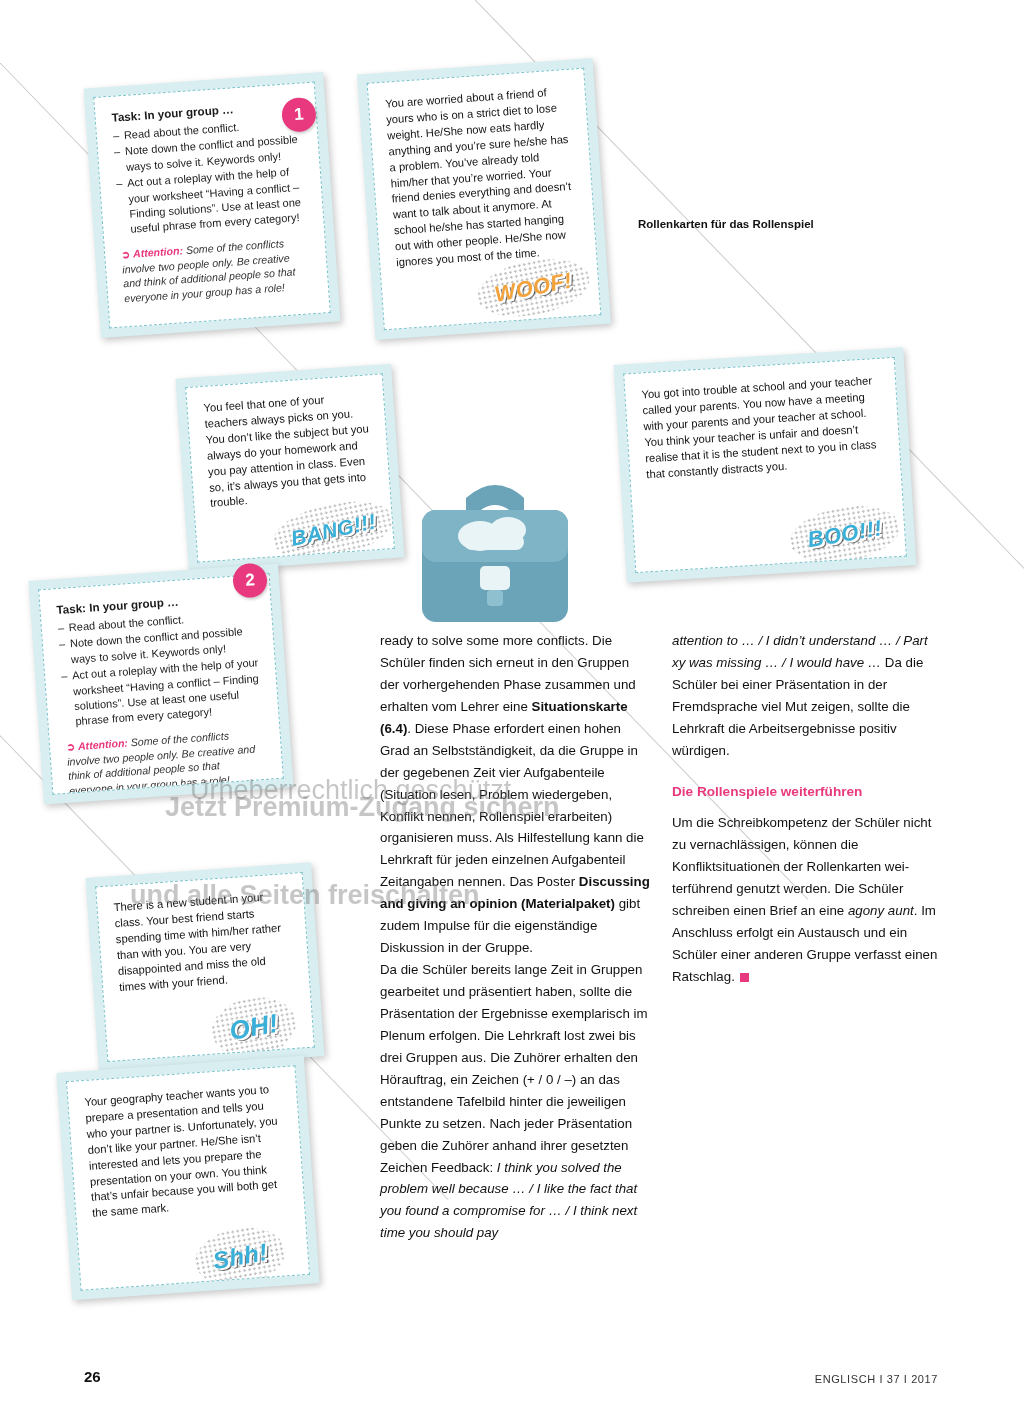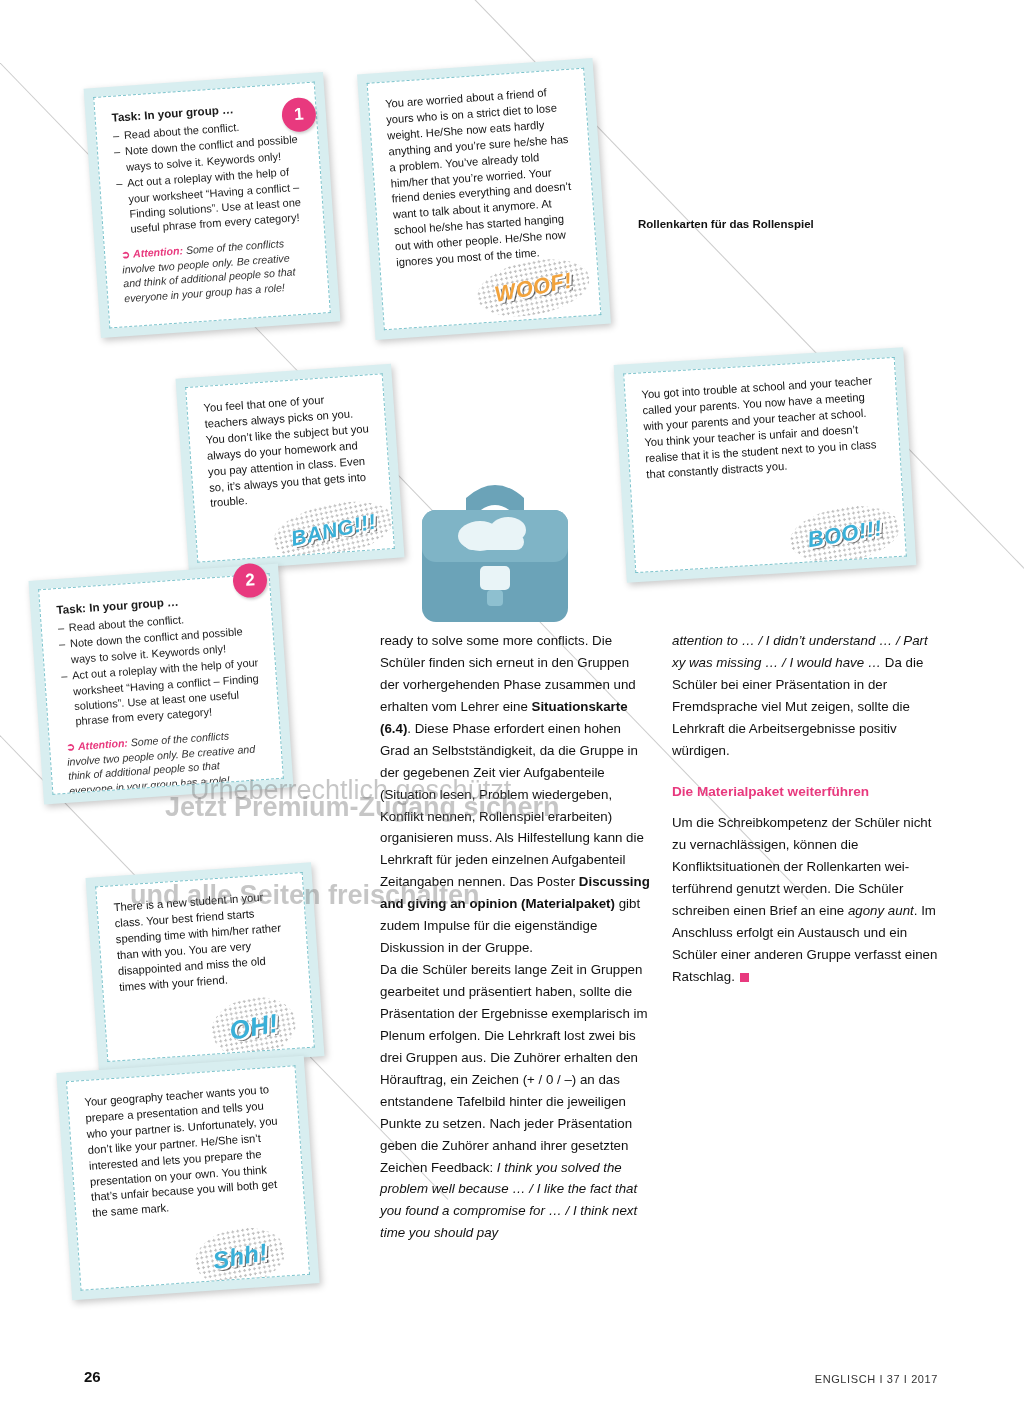--- a/index.html
+++ b/index.html
@@ -317,21 +317,21 @@
     <p>
       <span>Da die Schüler bereits lange Zeit in Grup­pen gearbeitet und präsentiert haben, soll­te die Präsentation der Ergebnisse exem­plarisch im Plenum erfolgen. Die Lehrkraft lost zwei bis drei Gruppen aus. Die Zuhörer erhalten den Hörauftrag, ein Zeichen (+ / 0 / –) an das entstandene Tafelbild hinter die jeweiligen Punkte zu setzen. Nach jeder Präsentation geben die Zuhörer anhand ihrer gesetzten Zeichen Feedback: </span><span class="i">I think you solved the problem well because … / I like the fact that you found a compromi­se for … / I think next time you should pay</span>
     </p>
   </div>
 
   <div class="col" style="left:672px; top:630px; width:266px;">
     <p>
       <span class="i">attention to … / I didn’t understand … / Part xy was missing … / I would have …</span>
       <span>Da die Schüler bei einer Präsentation in der Fremdsprache viel Mut zeigen, sollte die Lehrkraft die Arbeitsergebnisse posi­tiv würdigen.</span>
     </p>
-    <div class="h">Die Materialpaket weiterführen</div>
+    <div class="h">Die Rollenspiele weiterführen</div>
     <p>
       <span>Um die Schreibkompetenz der Schü­ler nicht zu vernachlässigen, können die Konfliktsituationen der Rollenkarten wei­terführend genutzt werden. Die Schüler schreiben einen Brief an eine </span><span class="i">agony aunt</span><span>. Im Anschluss erfolgt ein Austausch und ein Schüler einer anderen Gruppe verfasst einen Ratschlag.</span><span class="endmark"></span>
     </p>
   </div>
 
   <div class="wm wm-l1">Urheberrechtlich geschützt</div>
   <div class="wm wm-l2">Jetzt Premium-Zugang sichern</div>
   <div class="wm wm-l3">und alle Seiten freischalten</div>
 
   <div class="folio">26</div>

